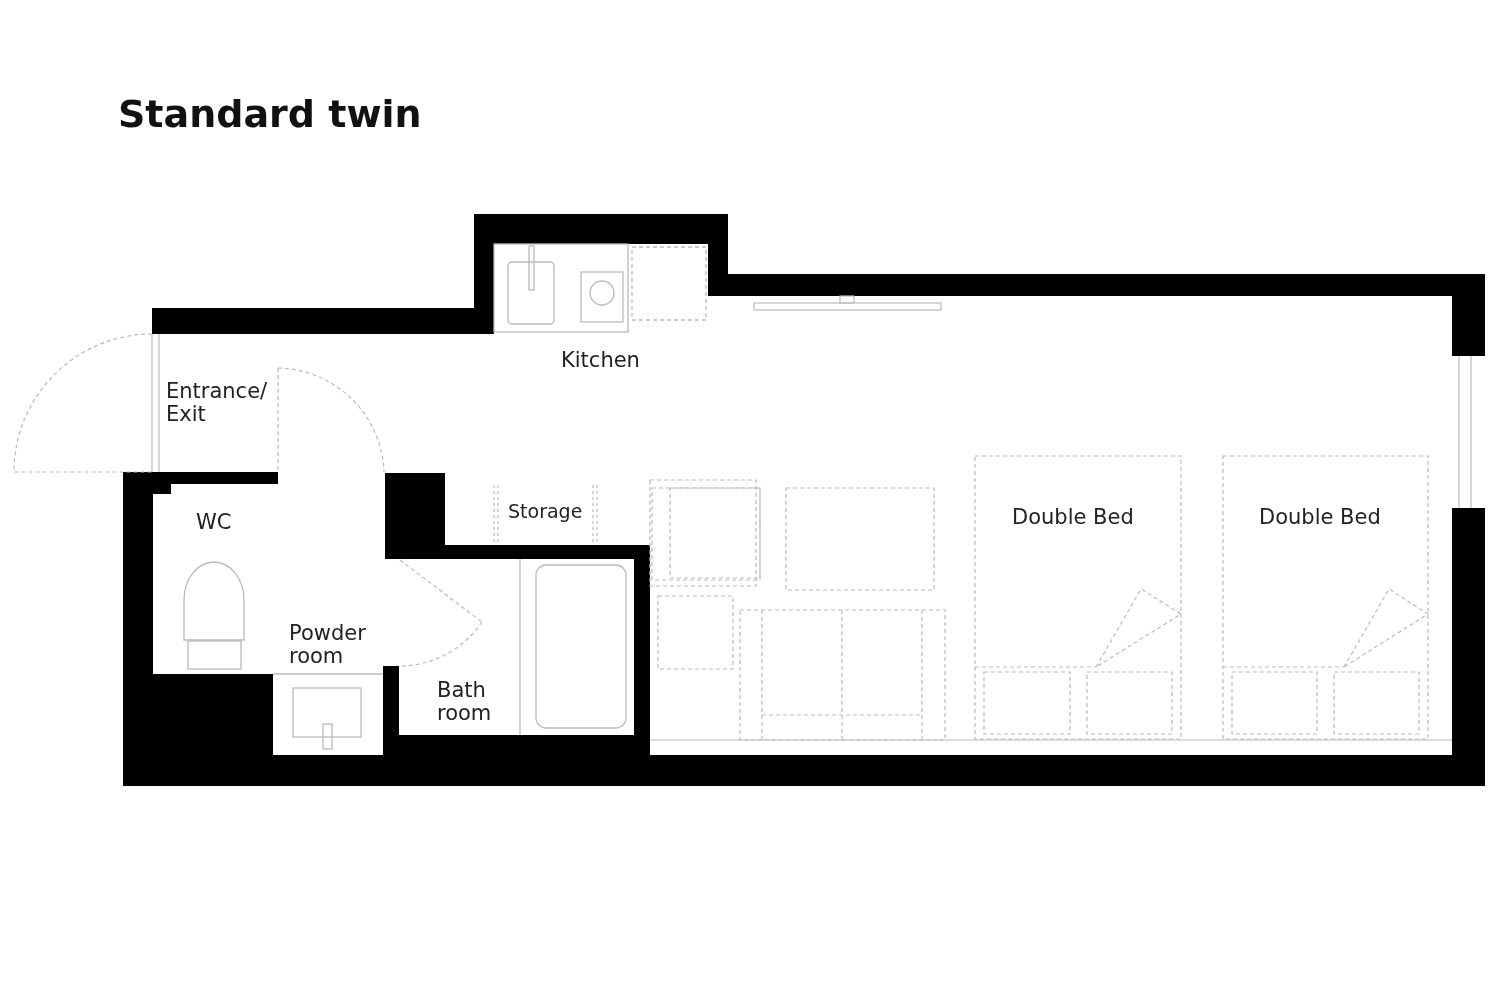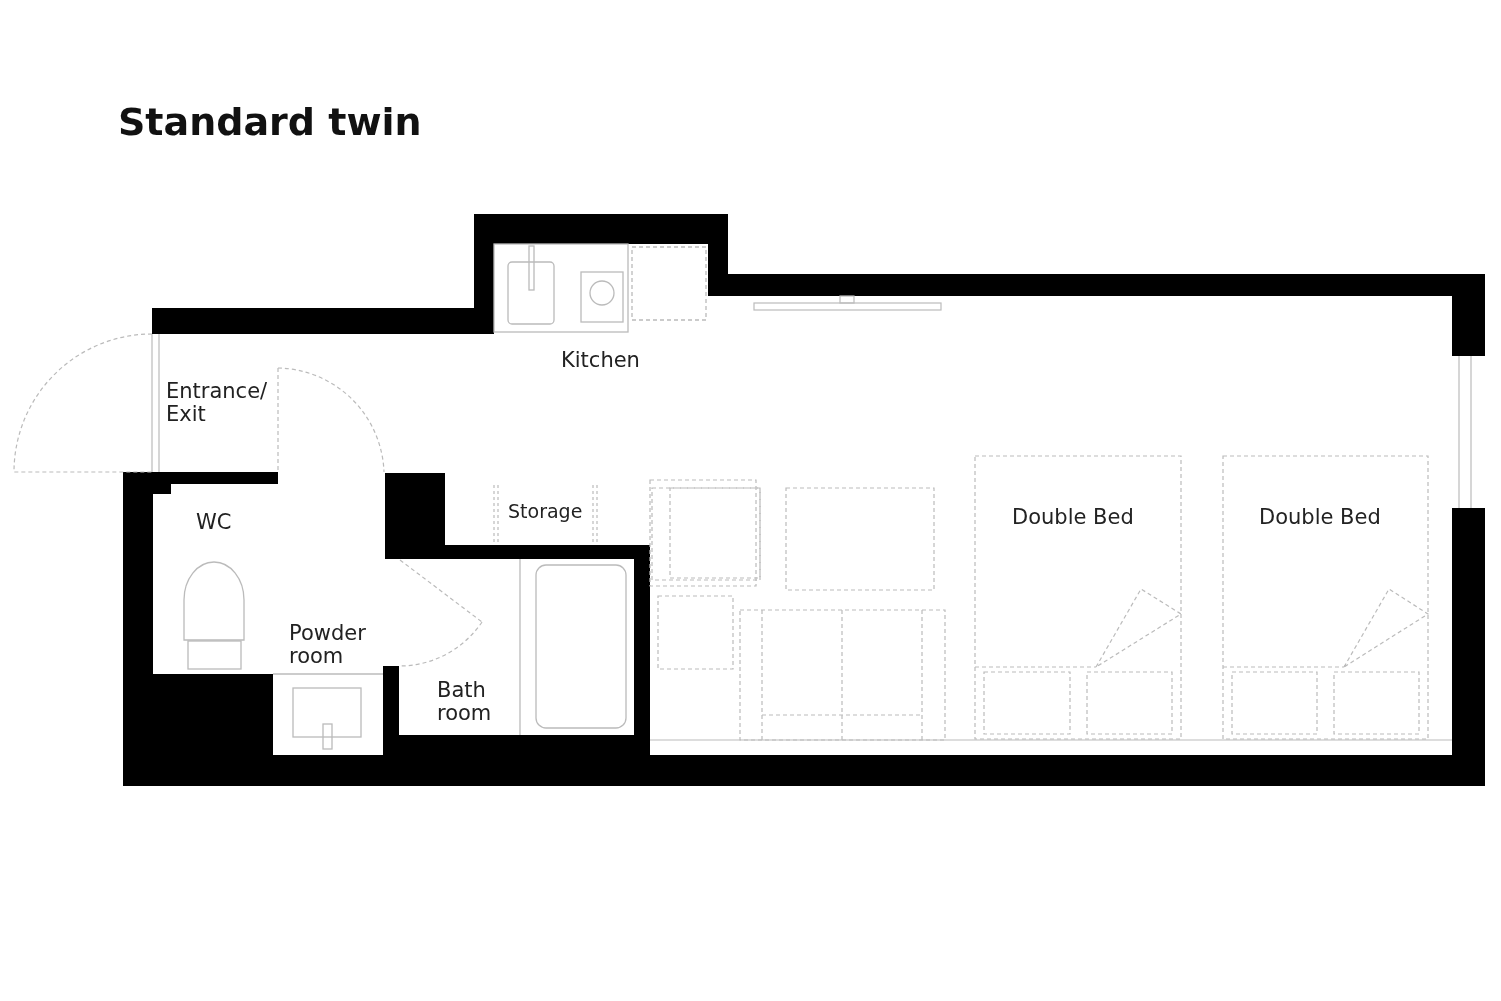--- a/index.html
+++ b/index.html
@@ -1,17 +1,17 @@
 <!DOCTYPE html>
 <html><head>
 <meta charset="utf-8">
 <style>
   html, body { margin:0; padding:0; background:#ffffff; }
   body { width:1501px; height:1001px; position:relative; overflow:hidden; font-family:"DejaVu Sans", sans-serif; }
-  .title { position:absolute; left:118px; top:100px; font-size:38px; font-weight:bold; color:#111; letter-spacing:0px; font-family:"DejaVu Sans", sans-serif; }
+  .title { position:absolute; left:118px; top:92px; font-size:38px; font-weight:bold; color:#111; letter-spacing:0px; font-family:"DejaVu Sans", sans-serif; }
   svg.plan { position:absolute; left:0; top:0; }
   .lbl { font-family:"DejaVu Sans", sans-serif; font-size:21px; fill:#222; }
 </style>
 </head>
 <body>
 
 <div class="title">Standard twin</div>
 
 <svg class="plan" width="1501" height="1001" viewBox="0 0 1501 1001">
 

